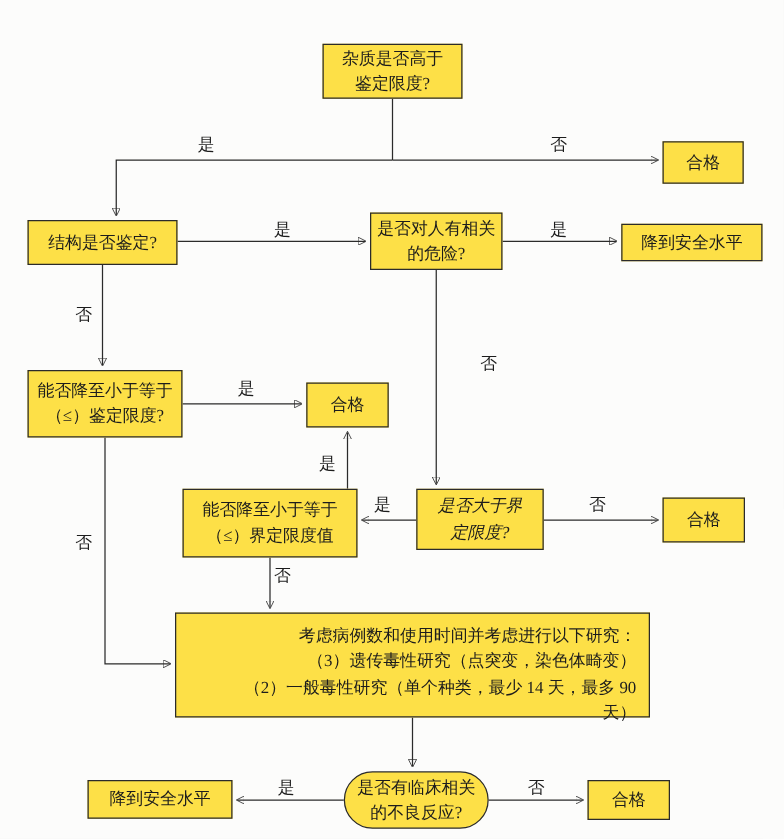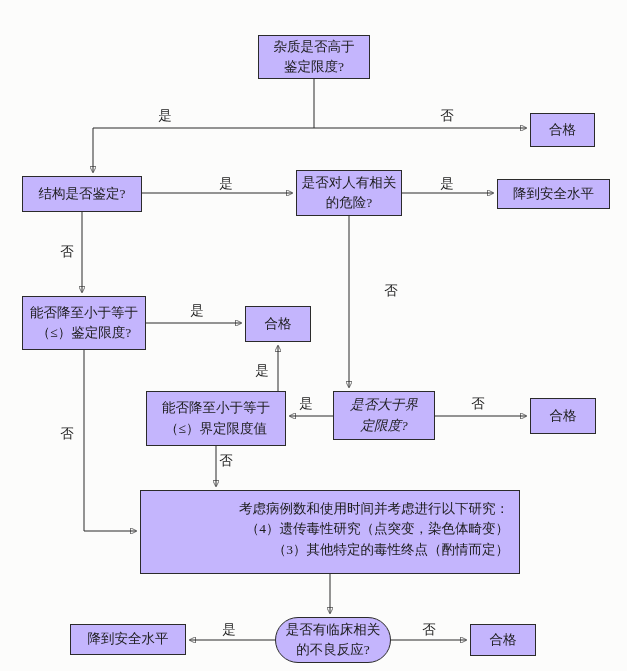--- a/index.html
+++ b/index.html
@@ -30,21 +30,21 @@
     position:absolute;
     border:1px solid #2b2b2b;
     display:flex;
     align-items:center;
     justify-content:center;
     text-align:center;
     font-size:13.5px;
     line-height:1.5;
     white-space:pre-line;
     padding:2px 4px;
-    background:#c4b5fd;
+    background:#fde047;
   }
   .node-studies {
     display:block;
     text-align:right;
     padding:8px 10px 6px 12px;
     white-space:normal;
   }
   .node-studies .studies-items {
     padding-left:14px;
   }
@@ -109,22 +109,22 @@
 （≤）界定限度值</div>
 
   <div class="node" style="left:333px; top:391px; width:102px; height:49px;font-style:italic;">是否大于界
 定限度?</div>
 
   <div class="node" style="left:530px; top:398px; width:66px; height:36px;">合格</div>
 
   <div class="node node-studies" style="left:140px; top:490px; width:380px; height:84px;">
     <div>考虑病例数和使用时间并考虑进行以下研究：</div>
     <div class="studies-items">
-      <div>（4）遗传毒性研究（点突变，染色体畸变）</div>
-      <div>（3）其他特定的毒性终点（酌情而定）</div>
+      <div>（3）遗传毒性研究（点突变，染色体畸变）</div>
+      <div>（2）一般毒性研究（单个种类，最少 14 天，最多 90 天）</div>
     </div>
   </div>
 
   <div class="node" style="left:275px; top:617px; width:116px; height:46px;border-radius:23px;">是否有临床相关
 的不良反应?</div>
 
   <div class="node" style="left:70px; top:624px; width:116px; height:31px;">降到安全水平</div>
 
   <div class="node" style="left:470px; top:624px; width:66px; height:32px;">合格</div>
 

